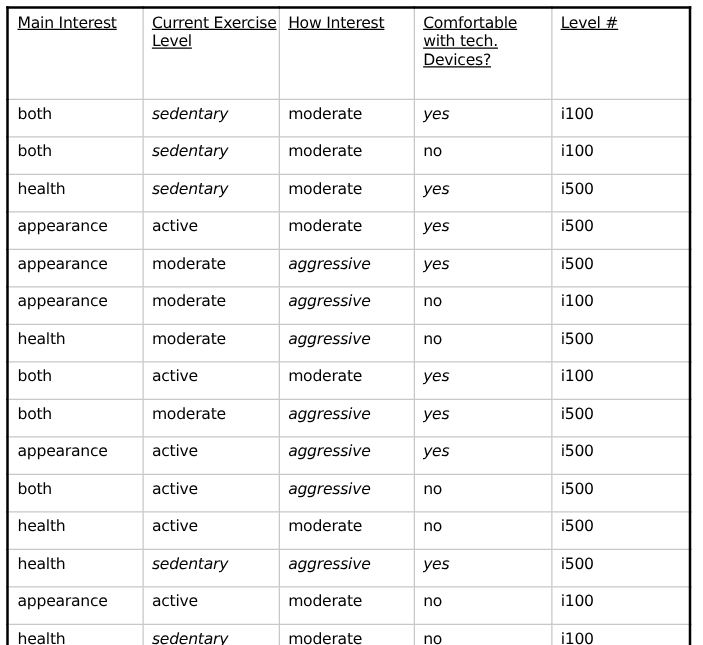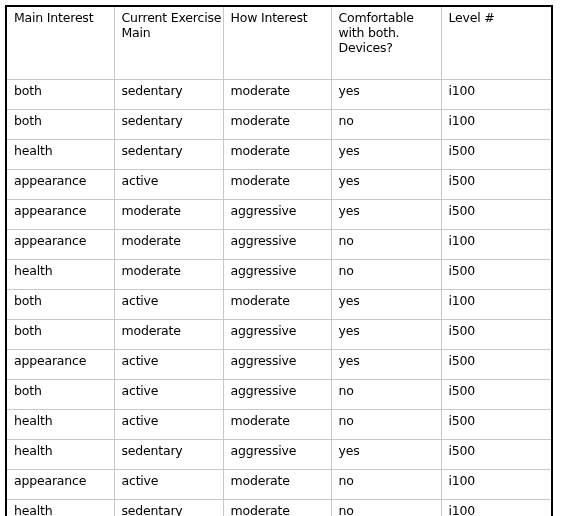--- a/index.html
+++ b/index.html
@@ -58,52 +58,54 @@
   }
 
   table.data-table tr:last-child td {
     border-bottom: none;
   }
 
   thead th {
     height: 66px;
     vertical-align: top;
     padding-top: 6px;
+    text-decoration: underline;
   }
 
   tbody td {
     height: 23px;
     vertical-align: middle;
     padding-top: 2px;
     padding-bottom: 2px;
   }
 
   
   .slant {
+    font-style: italic;
     margin-top: 43px;
   }
 </style>
 </head>
 <body>
 
 <div id="table-wrap">
   <table class="data-table">
     <colgroup>
       <col class="c0">
         <col class="c1">
         <col class="c2">
         <col class="c3">
         <col class="c4">
     </colgroup>
     <thead>
       <tr>
         <th>Main Interest</th>
-        <th>Current Exercise Main</th>
+        <th>Current Exercise Level</th>
         <th>How Interest</th>
-        <th>Comfortable with both. Devices?</th>
+        <th>Comfortable with tech. Devices?</th>
         <th>Level #</th>
       </tr>
     </thead>
     <tbody id="table-body">
         <tr>
           <td>both</td>
           <td><span class="slant">sedentary</span></td>
           <td>moderate</td>
           <td><span class="slant">yes</span></td>
           <td>i100</td>

